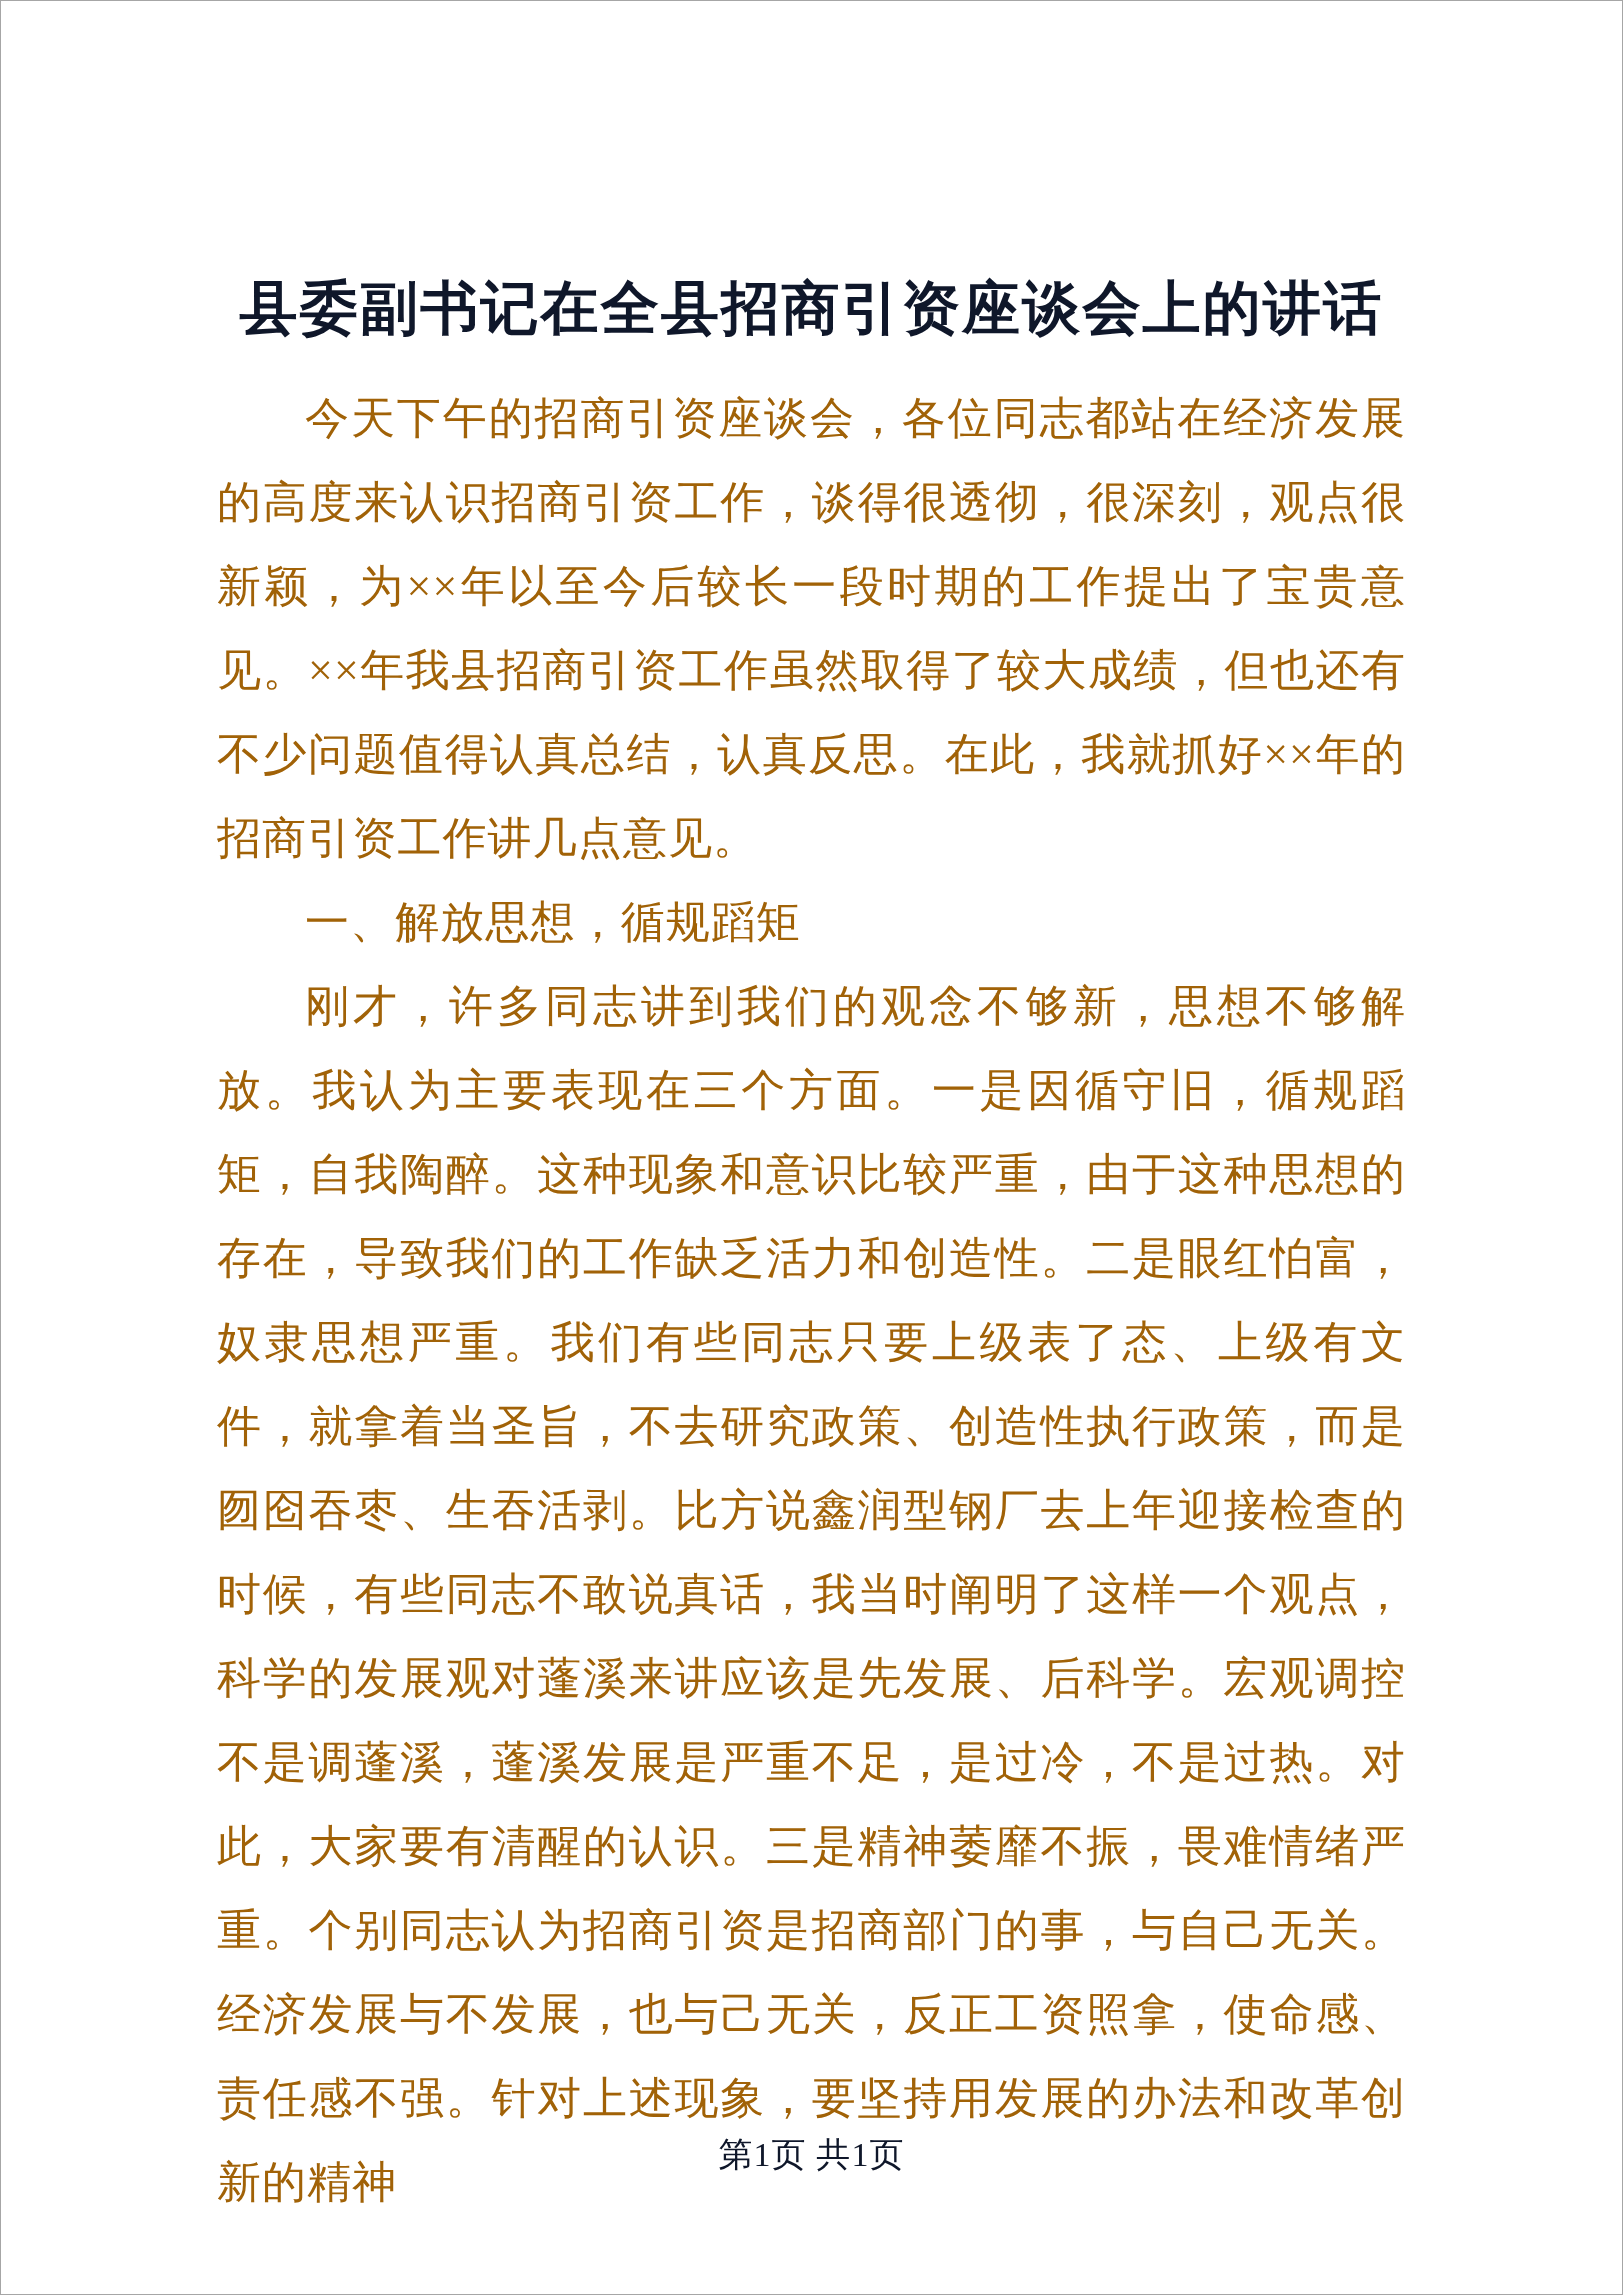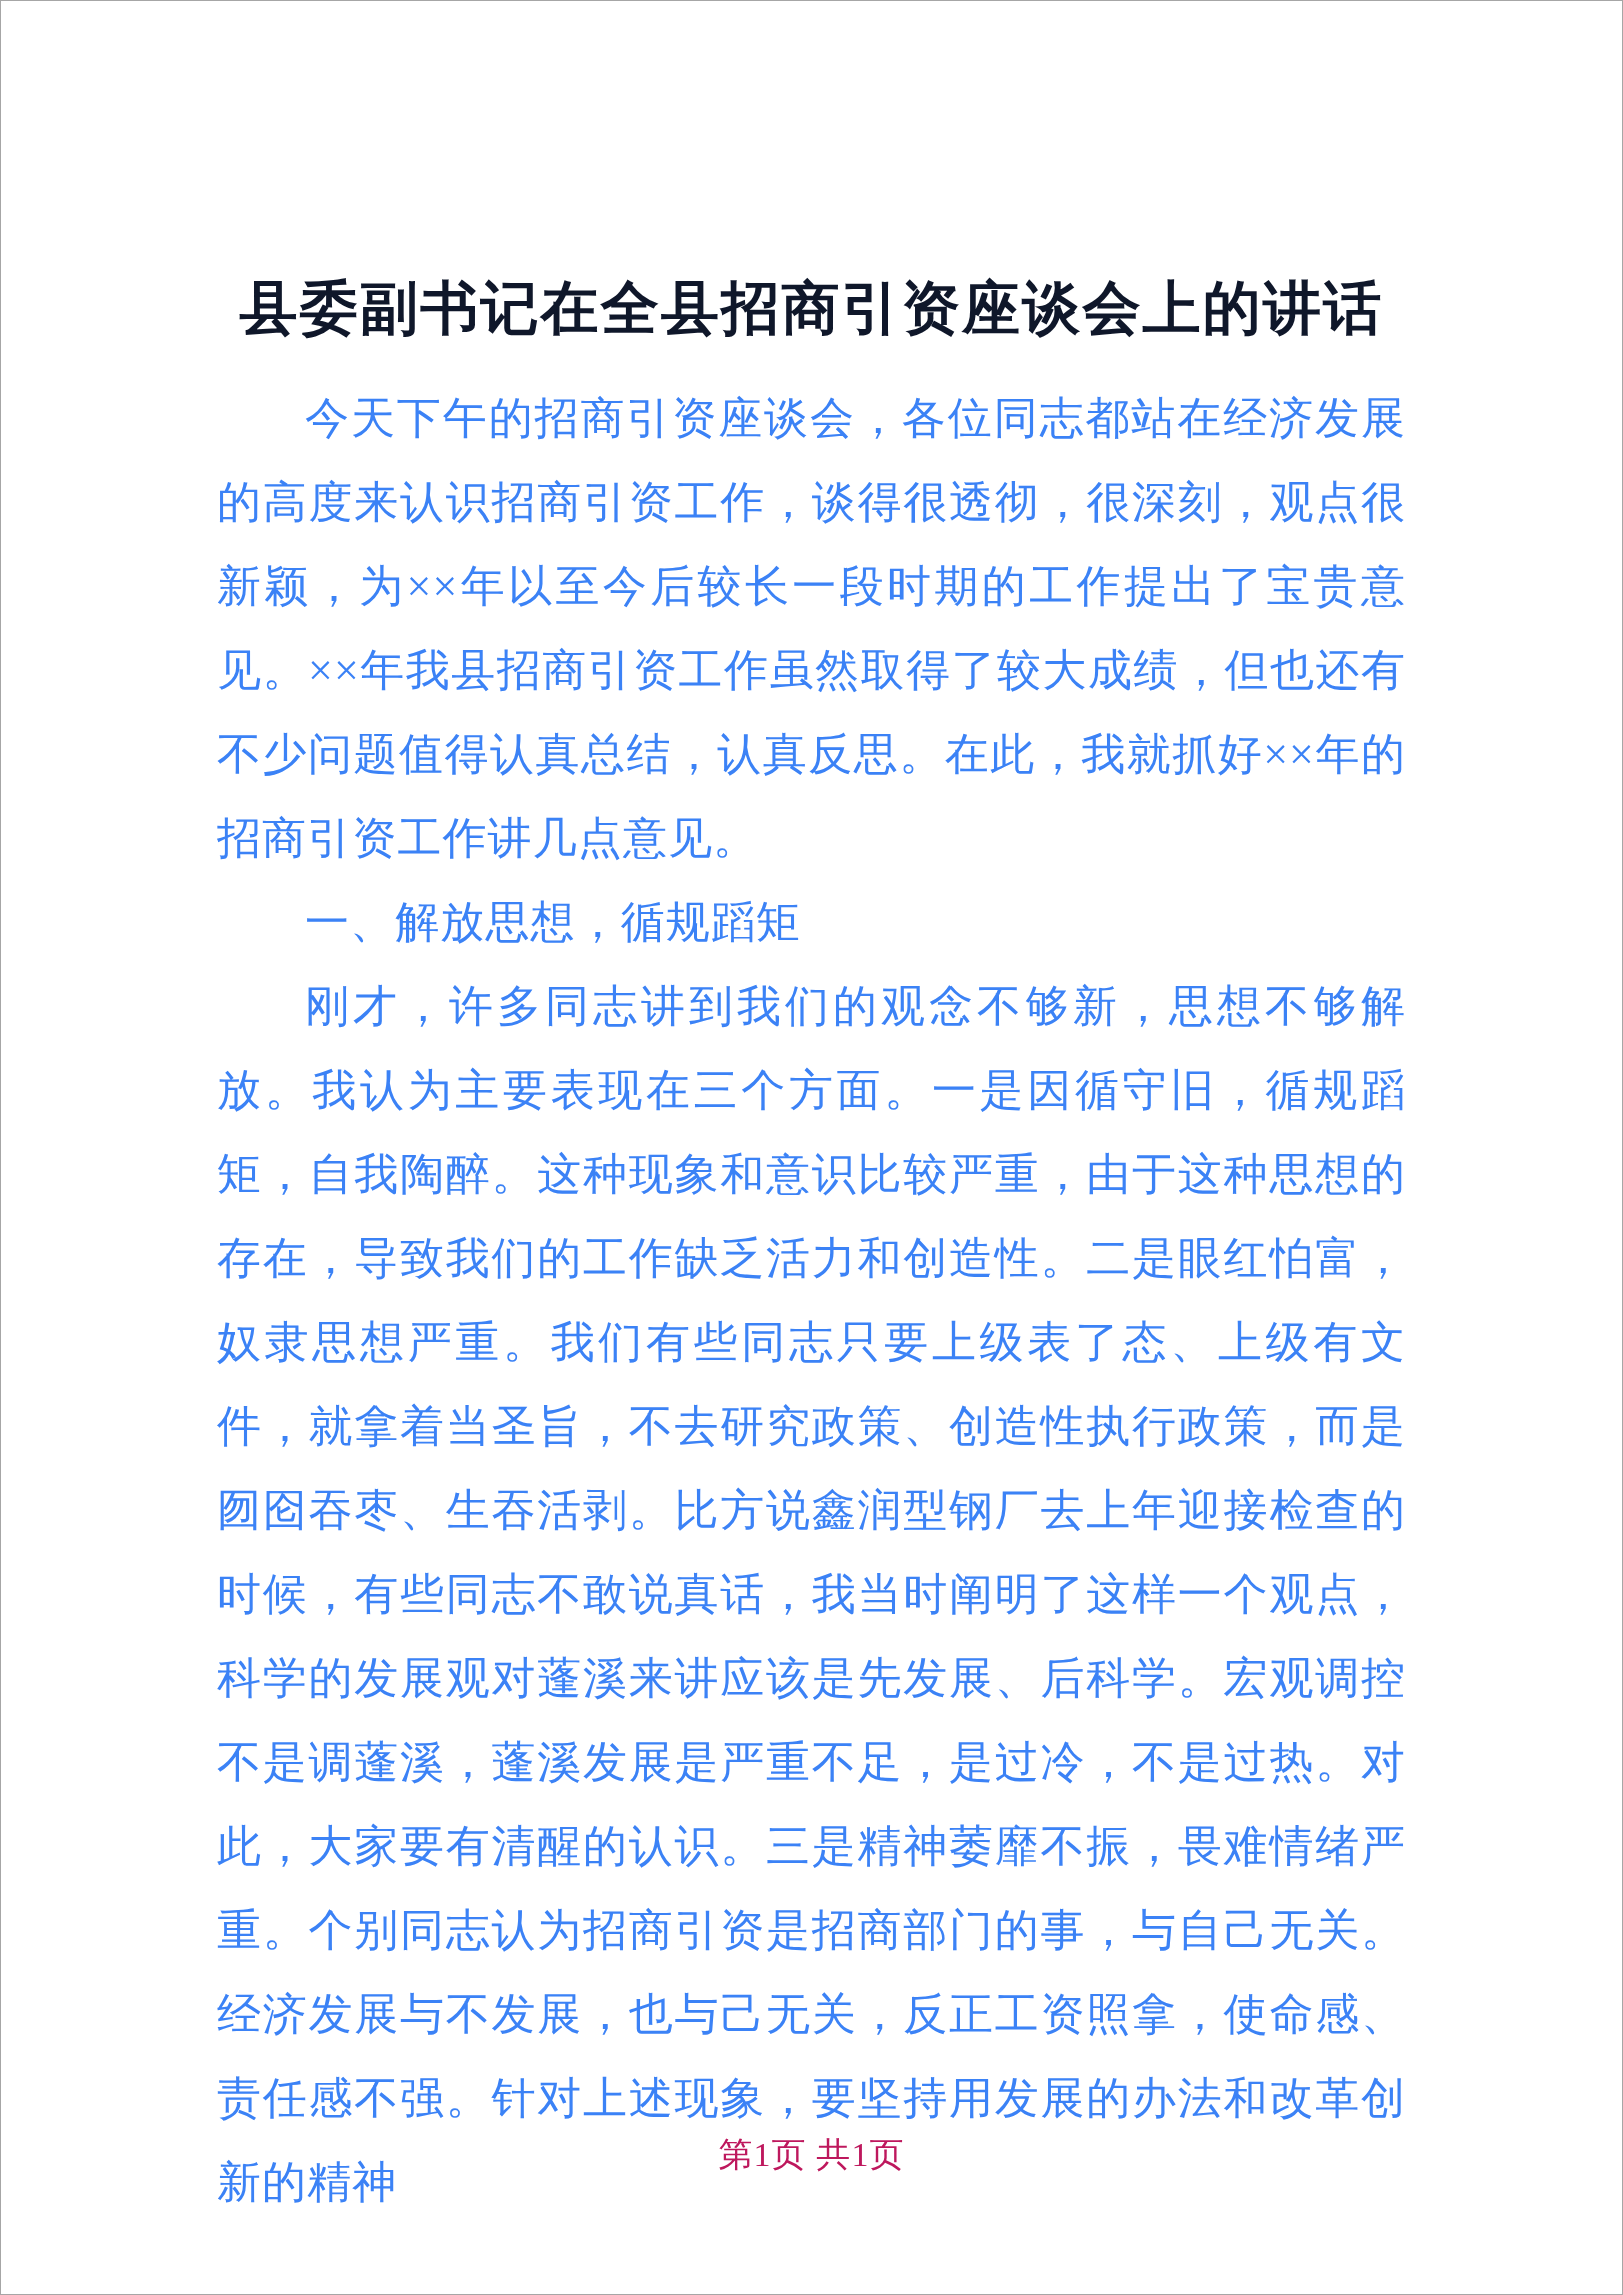--- a/index.html
+++ b/index.html
@@ -29,31 +29,31 @@
     color: #0f172a;
   }
   .para {
     margin: 0;
     font-size: 44px;
     line-height: 84px;
     text-align: justify;
     text-indent: 2em;
     letter-spacing: 1.1px;
     word-break: break-all;
-    color: #3b82f6;
+    color: #a16207;
   }
   .footer {
     position: absolute;
     left: 0;
     right: 0;
     top: 2131px;
     text-align: center;
     font-size: 34px;
     letter-spacing: 1.1px;
-    color: #be185d;
+    color: #0f172a;
   }
 </style>
 </head>
 <body>
 
 <div class="page">
   <h1 class="title">县委副书记在全县招商引资座谈会上的讲话</h1>
 
   <p class="para">今天下午的招商引资座谈会，各位同志都站在经济发展的高度来认识招商引资工作，谈得很透彻，很深刻，观点很新颖，为××年以至今后较长一段时期的工作提出了宝贵意见。××年我县招商引资工作虽然取得了较大成绩，但也还有不少问题值得认真总结，认真反思。在此，我就抓好××年的招商引资工作讲几点意见。</p>
 

